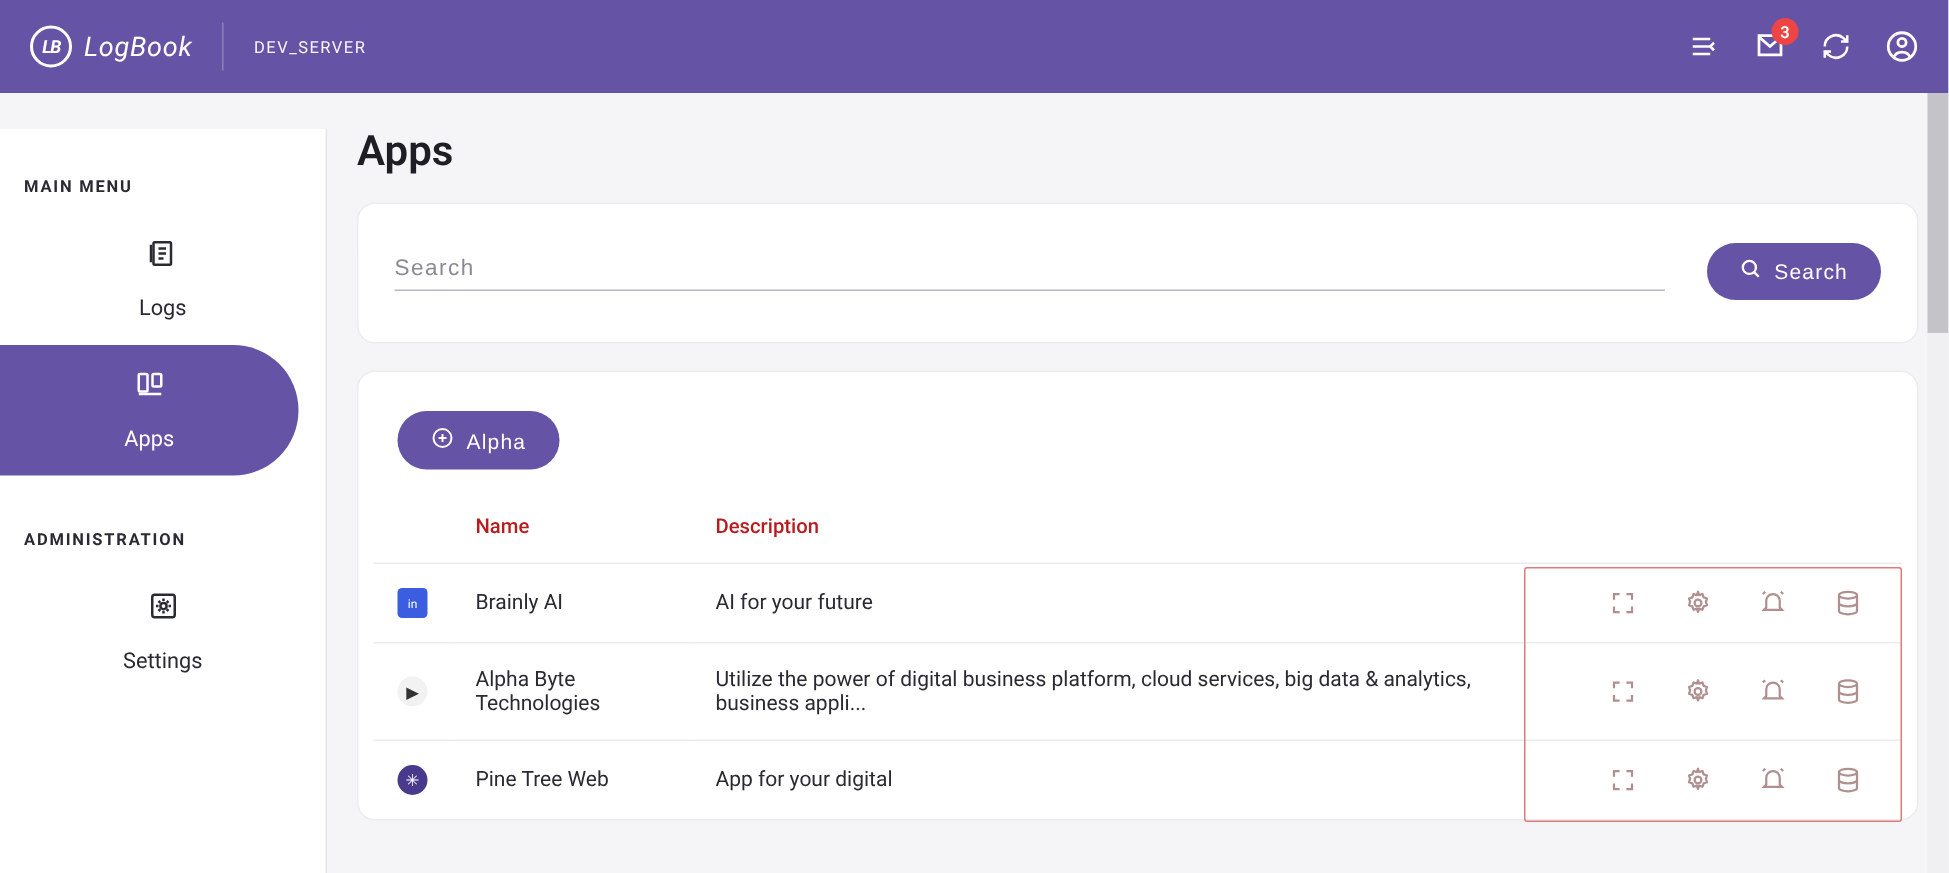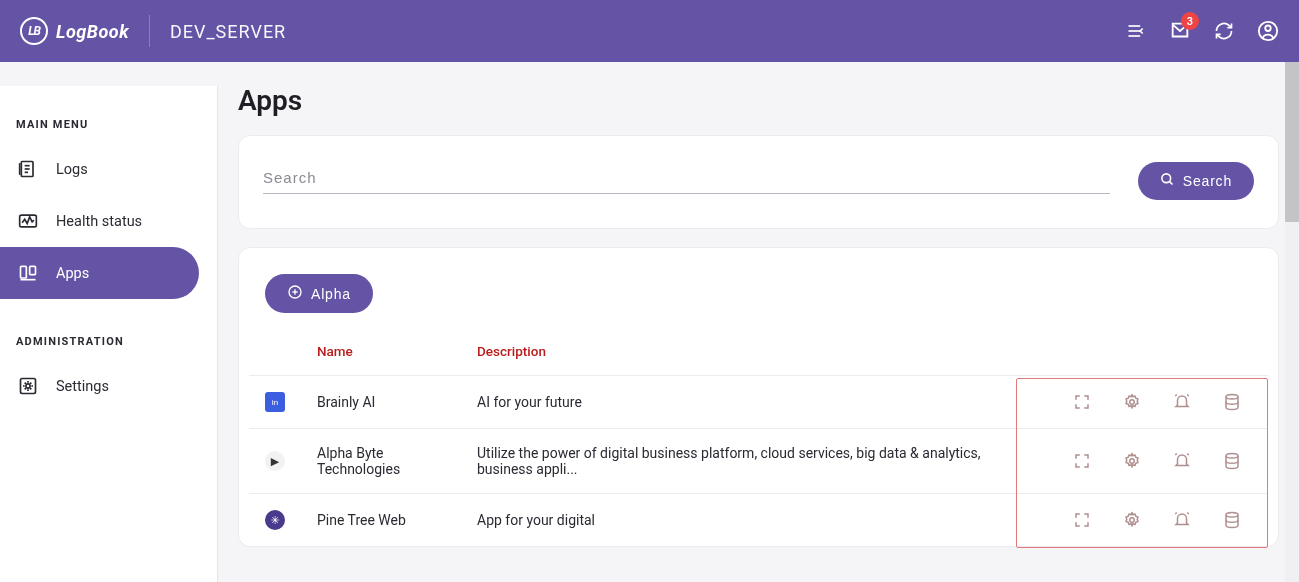--- a/index.html
+++ b/index.html
@@ -35,27 +35,27 @@
       display: flex;
       align-items: center;
       justify-content: center;
       font-weight: 700;
       font-size: 12px;
       font-style: italic;
       letter-spacing: -1px;
     }
     .logo-text {
       font-size: 18px;
-      font-weight: 700;
+      font-weight: 400;
       font-style: italic;
       letter-spacing: 0.5px;
     }
     .server-name {
       padding-left: 20px;
-      font-size: 18px;
+      font-size: 11px;
       letter-spacing: 1px;
       color: rgba(255,255,255,0.95);
     }
     .header-spacer { flex: 1; }
     .header-actions {
       display: flex;
       align-items: center;
       gap: 22px;
     }
     .header-icon {
@@ -101,20 +101,21 @@
       padding: 8px 16px 12px;
     }
     .side-item {
       display: flex;
       align-items: center;
       gap: 18px;
       padding: 16px 18px;
       font-size: 14.5px;
       color: #2a2a33;
       cursor: pointer;
+      flex-direction: column;
     }
     .side-item.active {
       background: #6554a5;
       color: #fff;
       border-radius: 0 999px 999px 0;
       margin-right: 18px;
     }
     .side-icon {
       width: 20px;
       height: 20px;
@@ -299,29 +300,20 @@
             <rect x="4" y="3" width="14" height="18" rx="1"></rect>
             <line x1="8" y1="8" x2="14" y2="8"></line>
             <line x1="8" y1="12" x2="14" y2="12"></line>
             <line x1="8" y1="16" x2="12" y2="16"></line>
             <line x1="2" y1="5" x2="2" y2="19"></line>
           </svg>
       </span>
       <span>Logs</span>
     </div>
 
-    <div class="side-item">
-      <span class="side-icon">
-        <svg width="20" height="20" viewBox="0 0 24 24" fill="none" stroke="#2a2a33" stroke-width="2">
-            <rect x="2" y="5" width="20" height="14" rx="2"></rect>
-            <polyline points="5,14 8,10 11,15 14,7 17,13 19,11"></polyline>
-          </svg>
-      </span>
-      <span>Health status</span>
-    </div>
 
     <div class="side-item active">
       <span class="side-icon">
         <svg width="20" height="20" viewBox="0 0 24 24" fill="none" stroke="#fff" stroke-width="2">
             <rect x="3" y="4" width="7" height="14" rx="1"></rect>
             <rect x="14" y="4" width="7" height="10" rx="1"></rect>
             <line x1="3" y1="20" x2="21" y2="20"></line>
           </svg>
       </span>
       <span>Apps</span>

